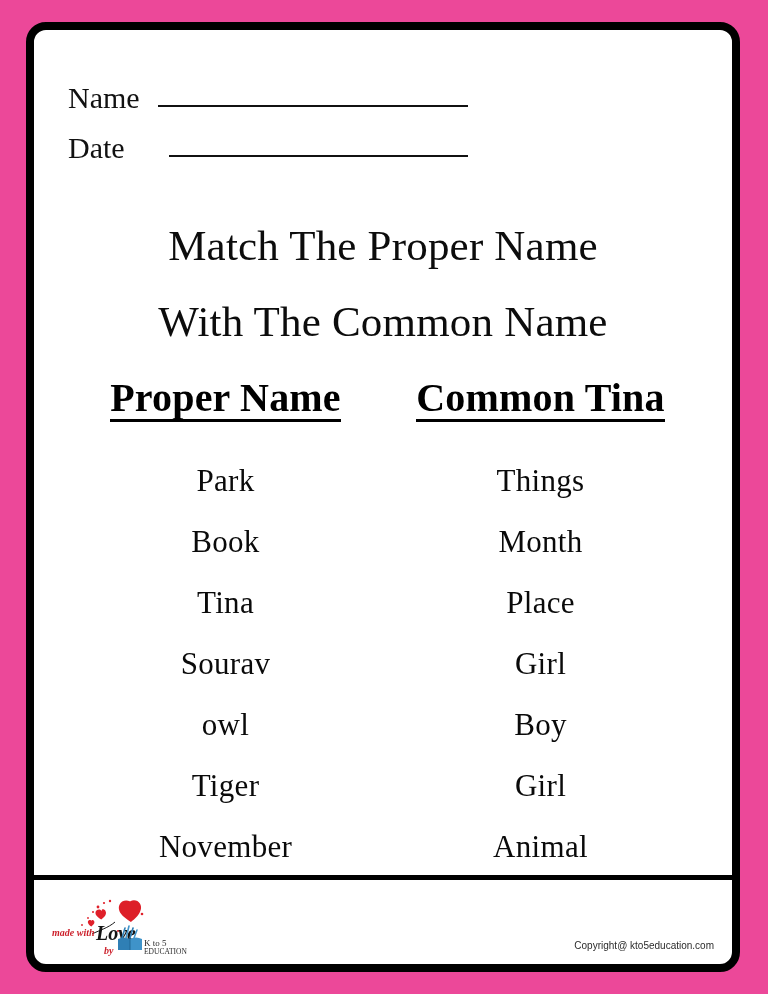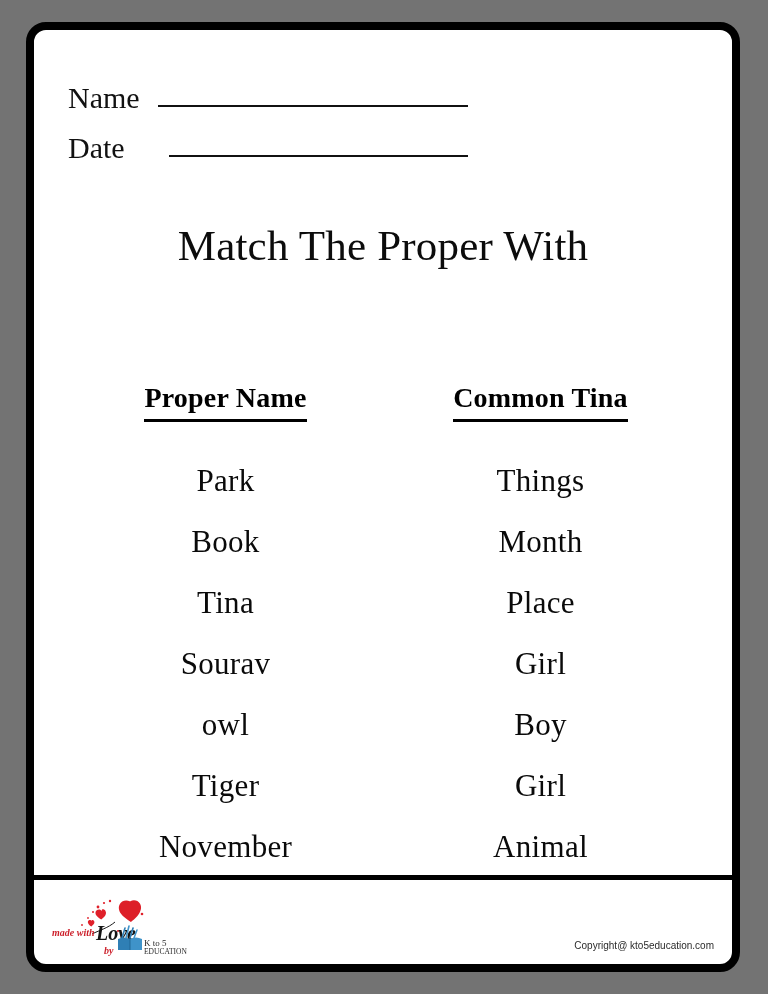--- a/index.html
+++ b/index.html
@@ -13,21 +13,21 @@
     position: relative;
     font-family: "Liberation Serif", serif;
     overflow: hidden;
   }
 
   .page {
     position: absolute;
     left: 0; top: 0;
     width: 768px;
     height: 994px;
-    background: #737373;
+    background: #ec4899;
   }
 
   
   .frame {
     position: absolute;
     left: 26px;
     top: 22px;
     width: 714px;
     height: 950px;
     box-sizing: border-box;
@@ -92,21 +92,21 @@
     display: flex;
   }
   .column {
     flex: 1 1 50%;
     text-align: center;
   }
   .col-head {
     display: inline-block;
     font-family: "Liberation Serif", serif;
     font-weight: 700;
-    font-size: 28px;
+    font-size: 40px;
     line-height: 40px;
     color: #000000;
     border-bottom: 3.5px solid #000000;
     padding-bottom: 1px;
     letter-spacing: 0.2px;
   }
   .word-list {
     margin-top: 28px;
   }
   .word {
@@ -168,21 +168,22 @@
         <span class="field-label">Name</span>
         <span class="field-rule"></span>
       </div>
       <div class="field-row date">
         <span class="field-label">Date</span>
         <span class="field-rule"></span>
       </div>
     </div>
 
     <div class="title">
-      <div class="title-line">Match The Proper With</div>
+      <div class="title-line">Match The Proper Name</div>
+      <div class="title-line">With The Common Name</div>
     </div>
 
     <div class="columns">
 
       <div class="column">
         <div class="col-head">Proper Name</div>
         <div class="word-list">
           <div class="word">Park</div>
           <div class="word">Book</div>
           <div class="word">Tina</div>

